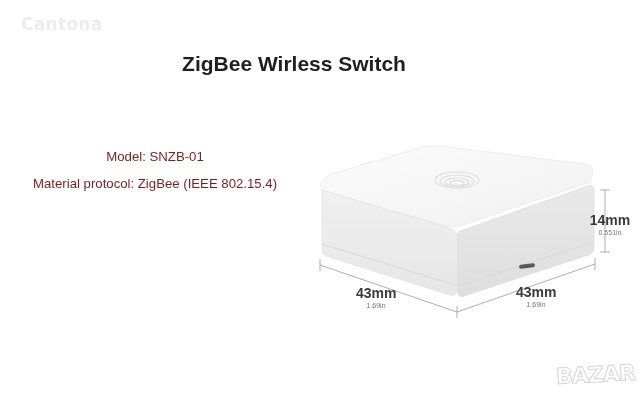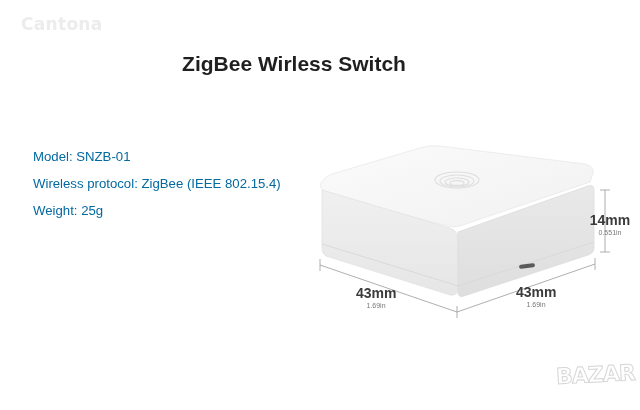--- a/index.html
+++ b/index.html
@@ -12,22 +12,23 @@
       position: absolute; left: 21px; top: 14px;
       font-family: "DejaVu Sans", sans-serif; font-weight: bold;
       font-size: 17px; color: #ececec; letter-spacing: 0.3px;
     }
     .title {
       position: absolute; left: 0; width: 588px; top: 52px;
       text-align: center; font-size: 21px; font-weight: bold; color: #1f1f1f;
     }
     .specs { position: absolute; left: 33px; top: 148px; }
     .spec {
-      font-size: 13.2px; color: #0369a1; height: 26.8px; line-height: 18px;
+      font-size: 13.2px; color: #7f1d1d; height: 26.8px; line-height: 18px;
       white-space: nowrap;
+      text-align: center;
     }
     .product { position: absolute; left: 300px; top: 140px; width: 330px; height: 180px; }
     .dim-label { position: absolute; text-align: center; }
     .dim-mm { font-size: 14px; font-weight: bold; color: #3a3a3a; }
     .dim-in { font-size: 7px; color: #777; margin-top: 1px; }
     .bazar {
       position: absolute; left: 556px; top: 362px;
       font-family: "DejaVu Sans", sans-serif; font-weight: bold; font-size: 22px;
       color: #ffffff; letter-spacing: -1px;
       -webkit-text-stroke: 1px #d6d6d6;
@@ -36,22 +37,21 @@
   </style>
 </head>
 <body>
 
 <div class="watermark">Cantona</div>
 
 <div class="title">ZigBee Wirless Switch</div>
 
 <div class="specs">
   <div class="spec">Model: SNZB-01</div>
-  <div class="spec">Wireless protocol: ZigBee (IEEE 802.15.4)</div>
-  <div class="spec">Weight: 25g</div>
+  <div class="spec">Material protocol: ZigBee (IEEE 802.15.4)</div>
 </div>
 
 <div class="product">
   <svg width="330" height="180" viewBox="0 0 330 180">
     <defs>
       <linearGradient id="topg" x1="0" y1="0" x2="1" y2="1">
         <stop offset="0" stop-color="#fbfbfb"></stop>
         <stop offset="1" stop-color="#f1f1f1"></stop>
       </linearGradient>
       <linearGradient id="leftg" x1="0" y1="0" x2="0" y2="1">

